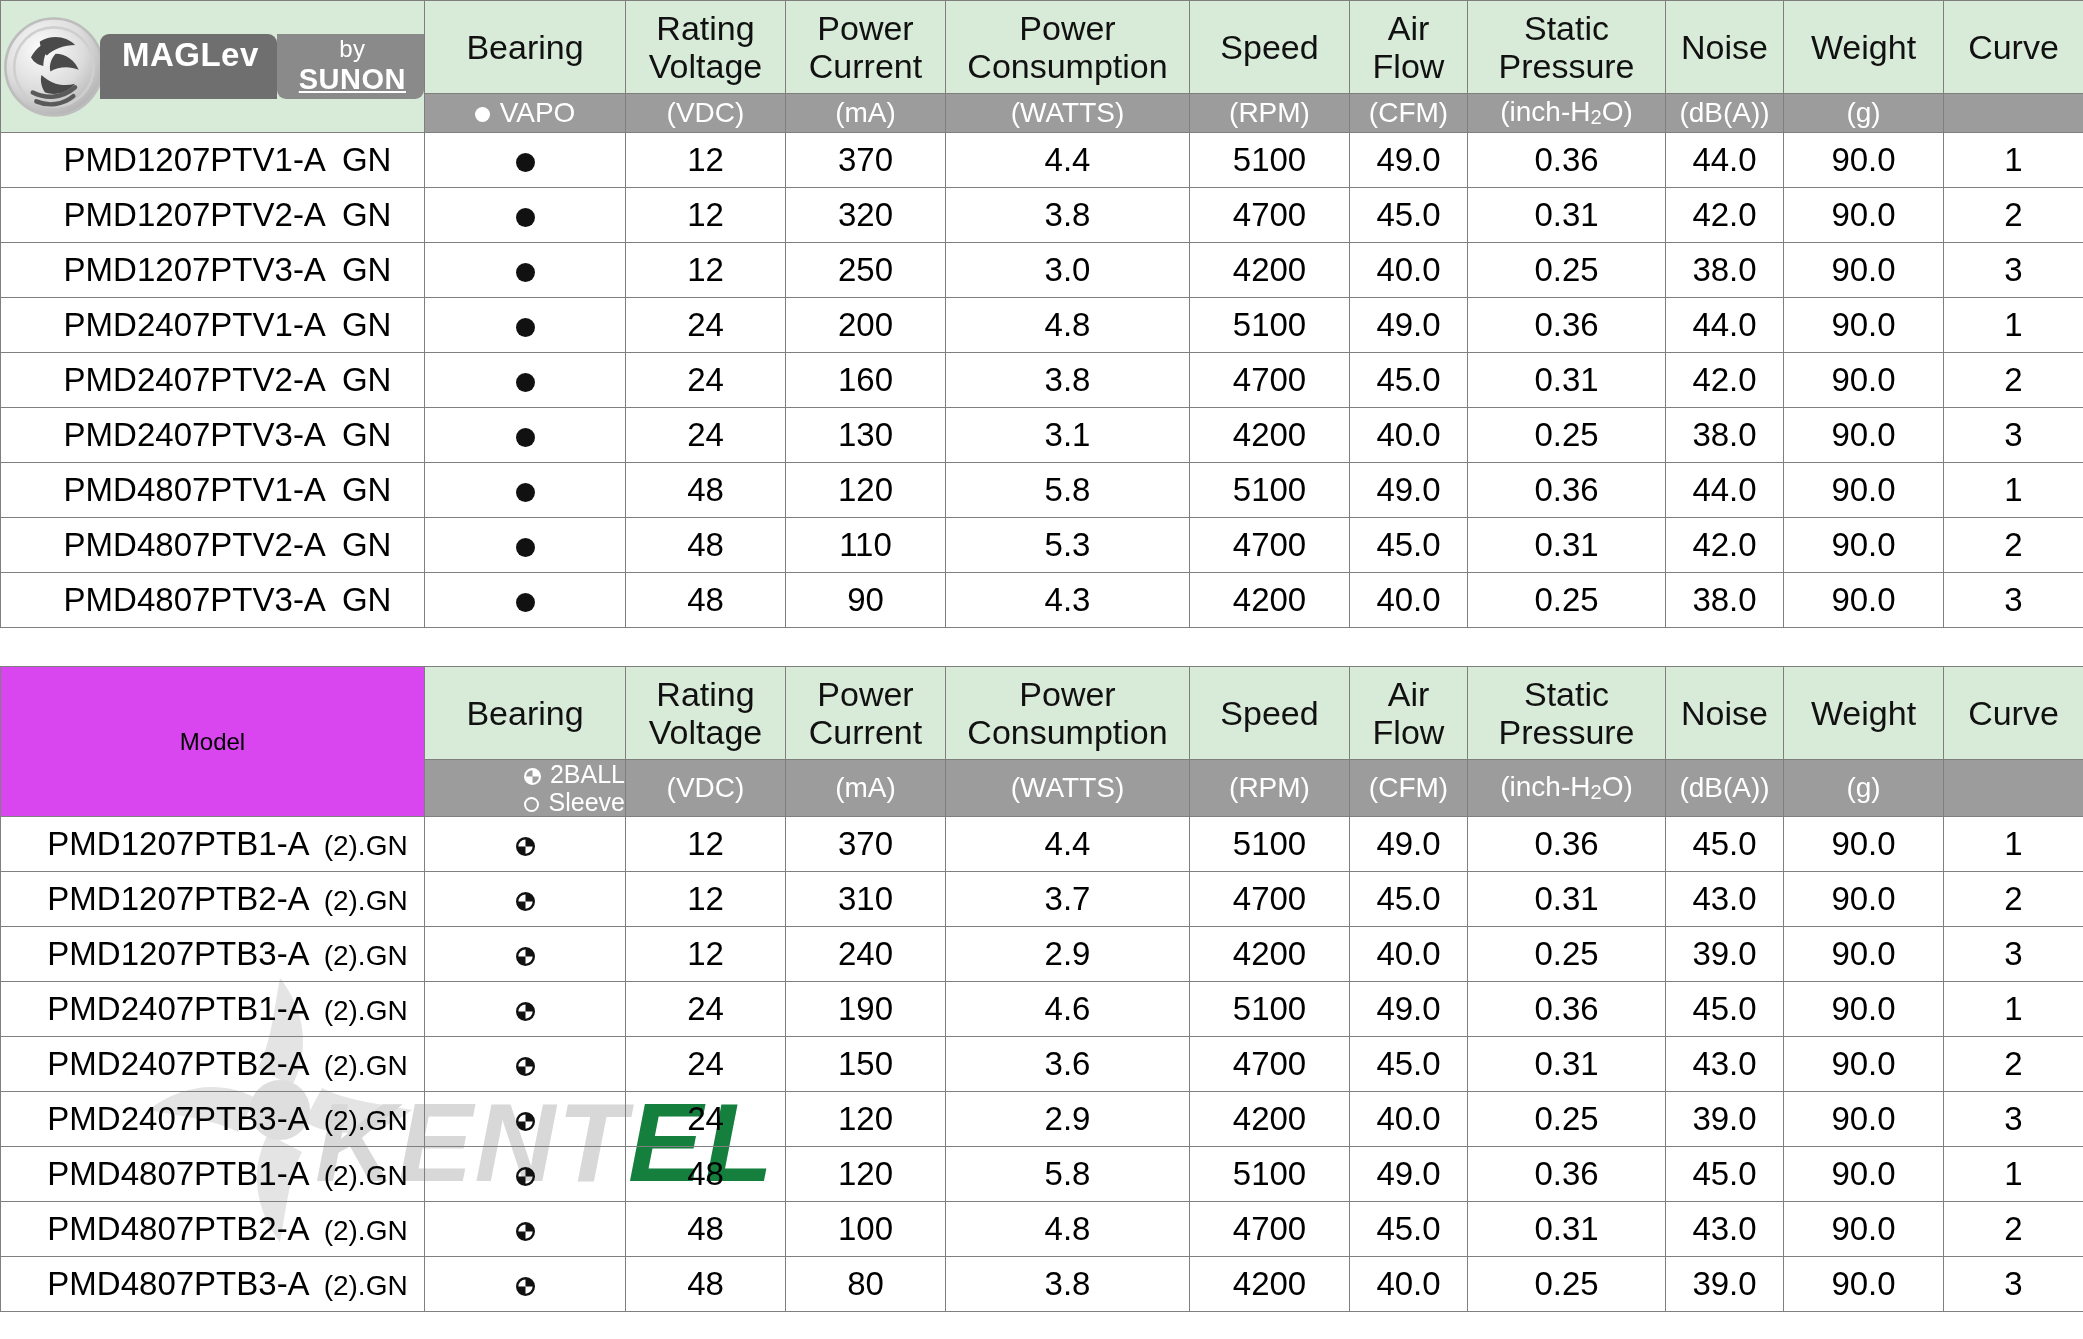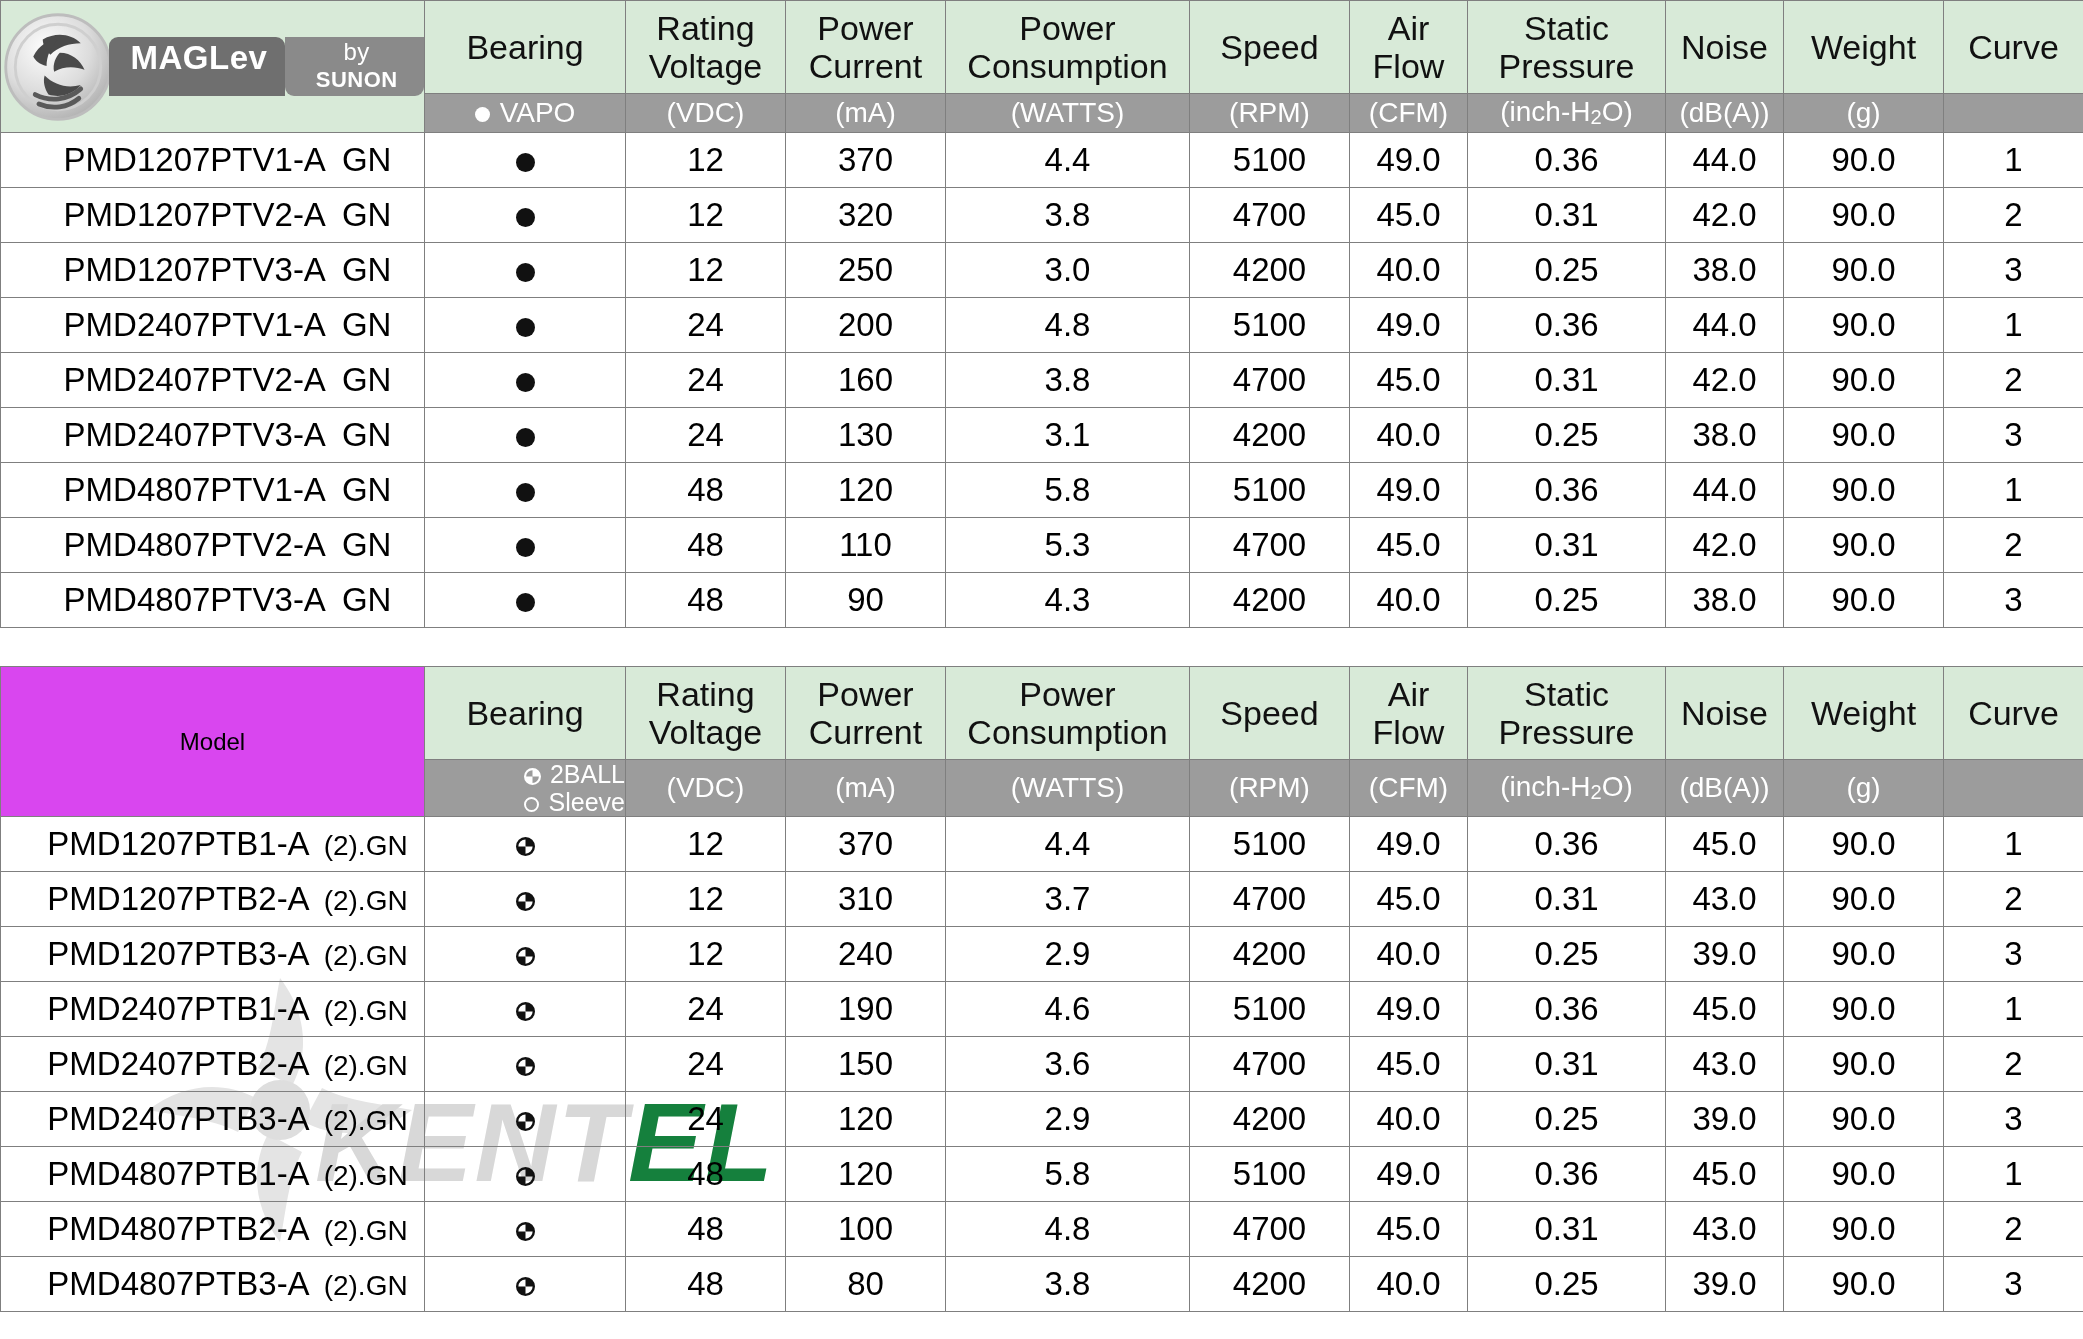--- a/index.html
+++ b/index.html
@@ -206,21 +206,21 @@
   }
   .maglev-bot {
     background: #8a8a8a;
     color: #ffffff;
     font-size: 24px;
     padding: 2px 18px 4px 22px;
     border-radius: 0 0 9px 9px;
     letter-spacing: 0.5px;
     line-height: 1.12;
   }
-  .maglev-bot b { font-size: 22px; }
+  .maglev-bot b { font-size: 29px; text-decoration: underline; }
 </style>
 </head>
 <body>
 
 <div class="watermark">
   <svg class="wm-fan" viewBox="0 0 300 300">
     <g fill="#e4e4e4">
       <path d="M150 18 c26 34 30 74 12 108 l-34 -18 c14 -28 16 -60 22 -90z"></path>
       <path d="M282 150 c-34 26 -74 30 -108 12 l18 -34 c28 14 60 16 90 22z"></path>
       <path d="M150 282 c-26 -34 -30 -74 -12 -108 l34 18 c-14 28 -16 60 -22 90z"></path>

